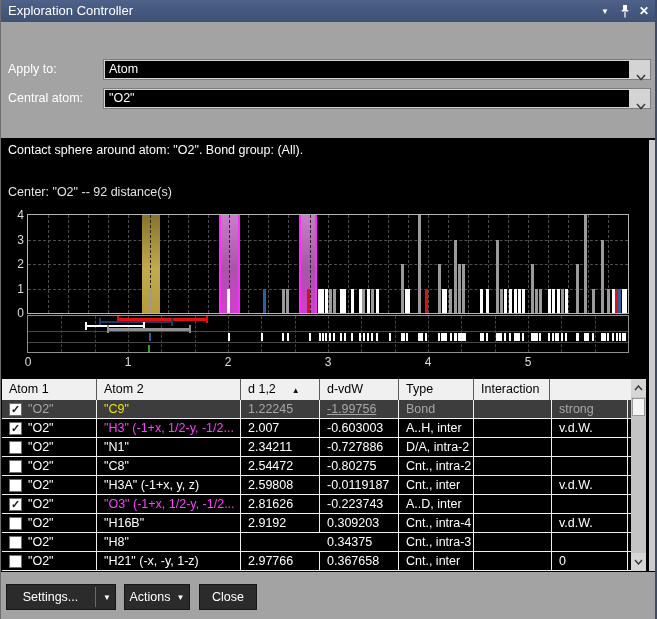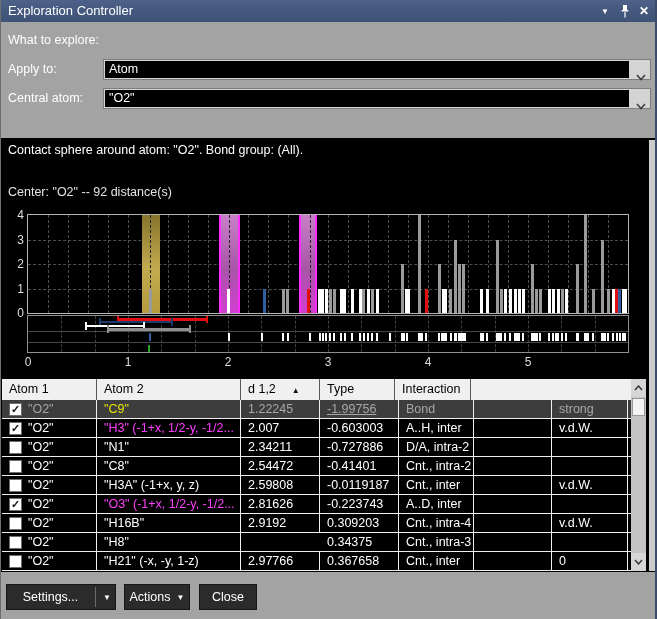--- a/index.html
+++ b/index.html
@@ -91,21 +91,20 @@
       <svg width="10" height="15" viewBox="0 0 10 15">
         <path d="M3 1 h4 v5 h1.3 v1.6 H1.7 V6 H3 Z" fill="#fff"></path>
         <rect x="4.4" y="8" width="1.2" height="5.5" fill="#fff"></rect>
       </svg>
     </span>
     <span class="tb-icon" id="tb-close">✕</span>
   </div>
 
   <div id="form-area">
       <div class="form-row" style="top: 30px;">
-        <span class="form-label">What to explore:</span>
       </div>
       <div class="form-row" style="top: 59px;">
         <span class="form-label">Apply to:</span>
         <div class="combo">
           <div class="combo-text">Atom</div>
           <div class="combo-arrow"><svg width="10" height="7" viewBox="0 0 10 7">
               <polyline points="1,1 5,5.5 9,1" fill="none" stroke="#3c3c3c" stroke-width="1.5"></polyline>
             </svg></div>
         </div>
       </div>
@@ -346,20 +345,21 @@
         <div class="ylab" style="top: 119px;">2</div>
         <div class="ylab" style="top: 143.5px;">1</div>
         <div class="ylab" style="top: 168px;">0</div>
       </div>
 
     <div id="table">
       <div id="thead">
           <div class="th" style="width: 95px;"><span>Atom 1</span></div>
           <div class="th" style="width: 144px;"><span>Atom 2</span></div>
           <div class="th" style="width: 79px;"><span>d 1,2</span><span class="sort-arrow">▲</span></div>
+          <div class="th" style="width: 79px;"><span>d-vdW</span></div>
           <div class="th" style="width: 75px;"><span>Type</span></div>
           <div class="th" style="width: 76px;"><span>Interaction</span></div>
         </div>
       <div id="tbody">
           <div class="trow sel" style="top: 21px;">
             <div class="td" style="width: 95px;">
               <span class="cbx">✓</span>
               <span>"O2"</span>
             </div>
             <div class="td" style="width: 144px; color: rgb(232, 229, 0);">"C9"</div>
@@ -393,21 +393,21 @@
             <div class="td" style="width: 78px;"></div>
             <div class="td" style="width: 76px;"></div>
           </div>
           <div class="trow" style="top: 78px;">
             <div class="td" style="width: 95px;">
               <span class="cbx"></span>
               <span>"O2"</span>
             </div>
             <div class="td" style="width: 144px; color: rgb(255, 255, 255);">"C8"</div>
             <div class="td" style="width: 79px;">2.54472</div>
-            <div class="td" style="width: 79px;">-0.41401</div>
+            <div class="td" style="width: 79px;">-0.80275</div>
             <div class="td" style="width: 75px;">Cnt., intra-2</div>
             <div class="td" style="width: 78px;"></div>
             <div class="td" style="width: 76px;"></div>
           </div>
           <div class="trow" style="top: 97px;">
             <div class="td" style="width: 95px;">
               <span class="cbx"></span>
               <span>"O2"</span>
             </div>
             <div class="td" style="width: 144px; color: rgb(255, 255, 255);">"H3A" (-1+x, y, z)</div>

